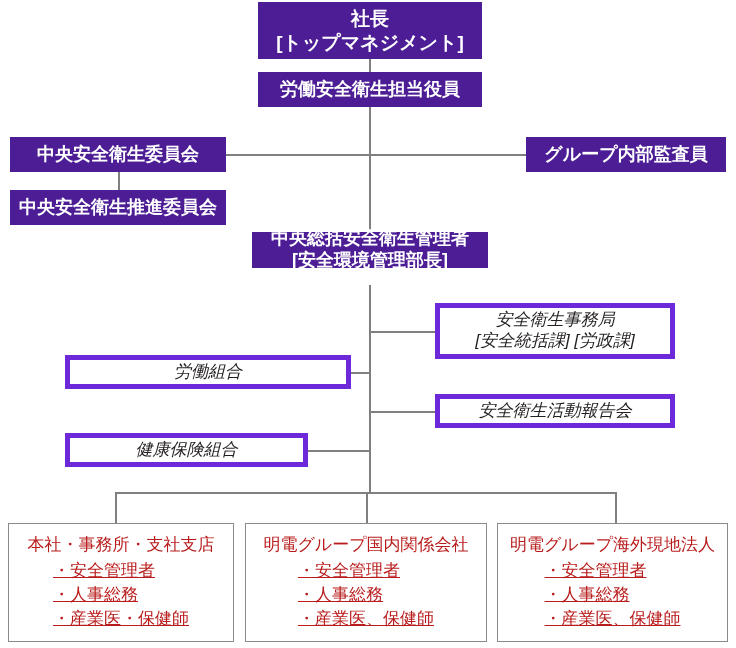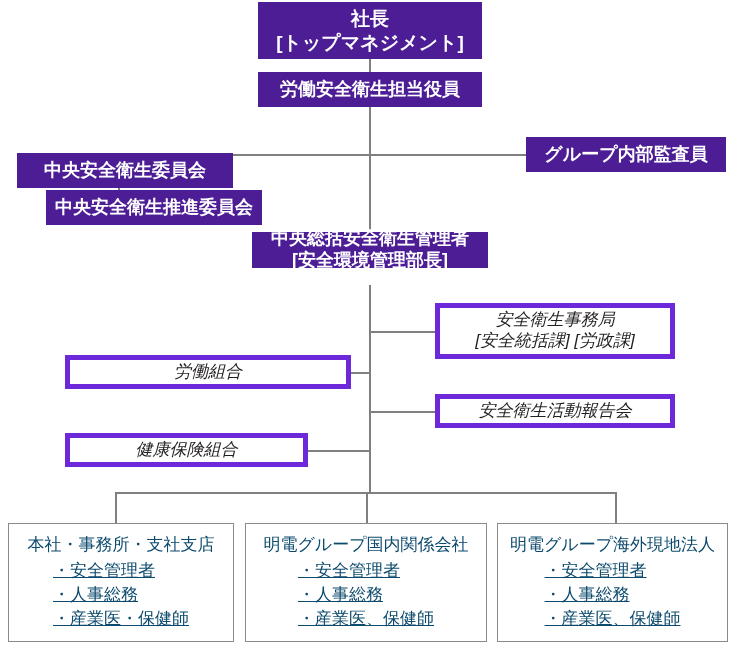--- a/index.html
+++ b/index.html
@@ -50,21 +50,21 @@
     display: block;
     white-space: nowrap;
   }
 
   
   .unit {
     position: absolute;
     box-sizing: border-box;
     background: #ffffff;
     border: 1px solid #8a8a8a;
-    color: #0c4a6e;
+    color: #b91c1c;
     display: flex;
     flex-direction: column;
     align-items: center;
     justify-content: center;
   }
   .unit .unit-title {
     font-size: 17px;
     line-height: 1.35;
     white-space: nowrap;
     margin-bottom: 2px;
@@ -112,25 +112,25 @@
 
   <div class="node filled" style="left:258px; top:2px; width:224px; height:57px; font-size:19px;">
     <span class="line">社長</span>
     <span class="line">[トップマネジメント]</span>
   </div>
 
   <div class="node filled" style="left:258px; top:72px; width:224px; height:35px; font-size:18px;">
     <span class="line">労働安全衛生担当役員</span>
   </div>
 
-  <div class="node filled" style="left:17px; top:137px; width:216px; height:35px; font-size:18px;margin-top:16px;">
+  <div class="node filled" style="left:10px; top:137px; width:216px; height:35px; font-size:18px;">
     <span class="line">中央安全衛生委員会</span>
   </div>
 
-  <div class="node filled" style="left:10px; top:190px; width:216px; height:35px; font-size:18px;margin-left:36px;">
+  <div class="node filled" style="left:10px; top:190px; width:216px; height:35px; font-size:18px;">
     <span class="line">中央安全衛生推進委員会</span>
   </div>
 
   <div class="node filled" style="left:526px; top:137px; width:200px; height:35px; font-size:18px;">
     <span class="line">グループ内部監査員</span>
   </div>
 
   <div class="node filled" style="left:252px; top:232px; width:236px; height:36px; font-size:18px;">
     <span class="line">中央総括安全衛生管理者</span>
     <span class="line">[安全環境管理部長]</span>

